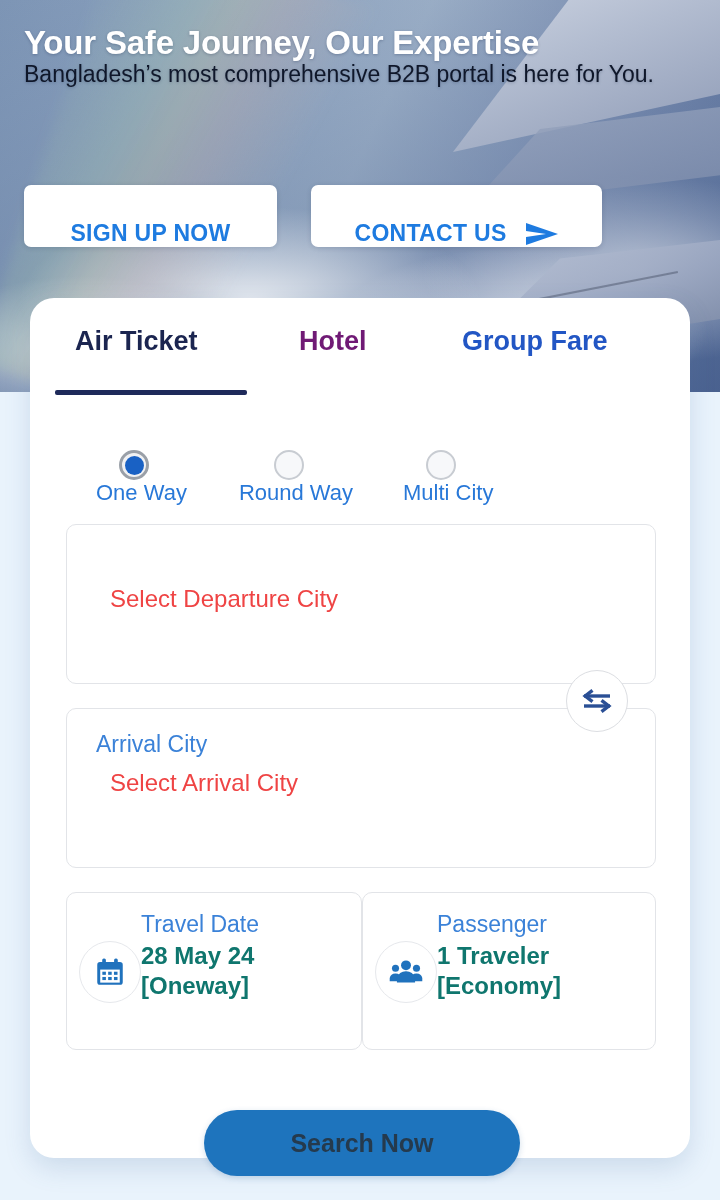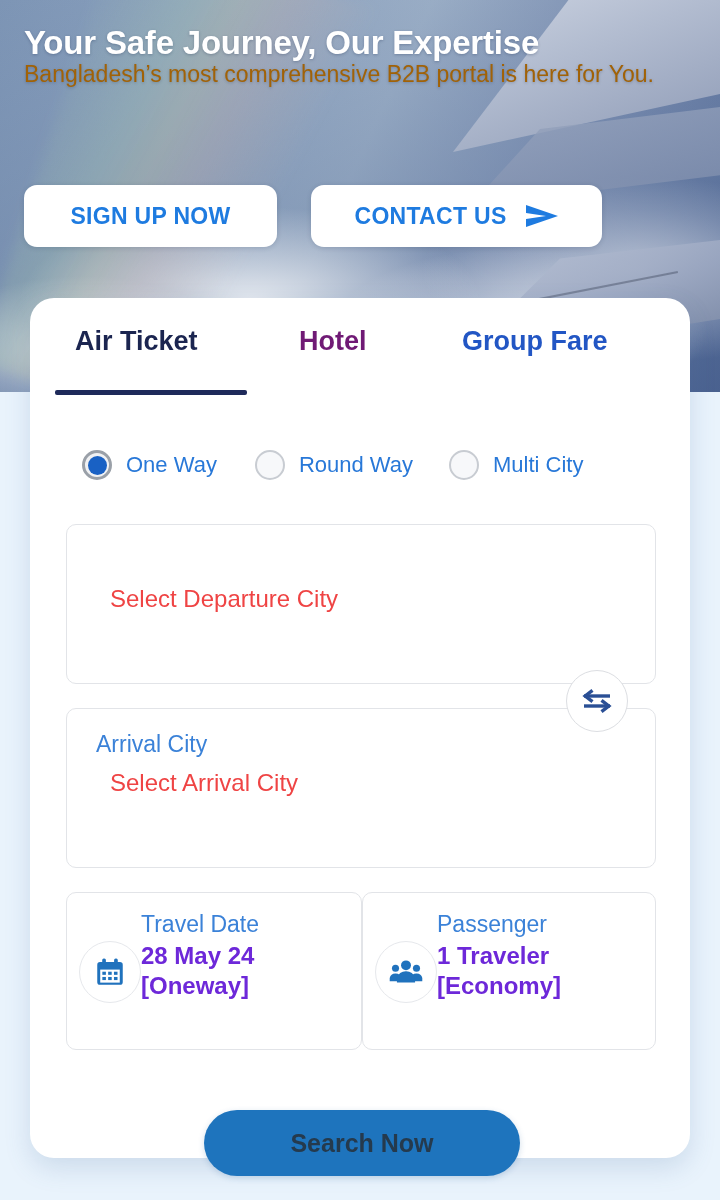--- a/index.html
+++ b/index.html
@@ -62,27 +62,27 @@
     background:rgba(40,50,70,0.35); transform:rotate(-11deg);
   }
 
   .hero-title {
     position:absolute; left:24px; top:24px; width:640px;
     color:#ffffff; font-size:33px; font-weight:bold; letter-spacing:-0.2px;
     text-shadow:0 1px 3px rgba(30,45,80,0.30);
   }
   .hero-sub {
     position:absolute; left:24px; top:58px; width:660px;
-    color:#a16207; font-size:23px; font-weight:normal; line-height:1.42;
+    color:#0f172a; font-size:23px; font-weight:normal; line-height:1.42;
     text-shadow:0 1px 3px rgba(30,45,80,0.28);
   }
   .hero-btns { position:absolute; left:24px; top:185px; display:flex; gap:34px; }
   .hero-btn {
-    background:#ffffff; border:none; border-radius:13px;
-    height:62px; display:flex; align-items:center; justify-content:center;
+    background:#ffffff; border:none; border-radius:7px;
+    height:62px; display:flex; align-items:flex-end; justify-content:center;
     gap:18px; cursor:pointer;
     box-shadow:0 1px 5px rgba(20,35,70,0.16);
   }
   .hero-btn span {
     color:#1e7be0; font-size:23px; font-weight:bold; letter-spacing:0.3px;
   }
   #signup-btn { width:253px; }
   #contact-btn { width:291px; }
   .send-icon { width:34px; height:26px; display:block; }
 
@@ -102,21 +102,21 @@
   #tab-air-ticket { left:36px; color:#1b2550; }
   #tab-hotel      { left:260px; color:#701a75; }
   #tab-group-fare { left:423px; color:#2256c4; }
   .tab-underline {
     position:absolute; left:16px; top:92px; width:192px; height:5px;
     background:#1e2a5a; border-radius:2px;
   }
 
   
   .radios { position:absolute; left:52px; top:152px; display:flex; align-items:center; }
-  .radio-opt { display:flex; align-items:center; cursor:pointer; }
+  .radio-opt { display:flex; align-items:center; cursor:pointer;flex-direction:column; }
   #radio-one-way   { margin-right:38px; }
   #radio-round-way { margin-right:36px; }
   .radio-dot {
     width:30px; height:30px; border-radius:50%;
     border:2px solid #c8ccd2; background:#f7f8fa; flex:none;
     display:flex; align-items:center; justify-content:center;
   }
   .radio-opt.on .radio-dot { border:3px solid #9aa0a8; background:#f0f1f3; }
   .radio-opt.on .radio-dot::after {
     content:""; width:19px; height:19px; border-radius:50%; background:#1961c4;
@@ -158,21 +158,21 @@
     font-size:23px; color:#3b82d8; font-weight:normal; white-space:nowrap;
   }
   .half-icon {
     position:absolute; left:12px; top:48px; width:62px; height:62px;
     border-radius:50%; border:1px solid #e6e8ec; background:#fff;
     display:flex; align-items:center; justify-content:center;
   }
   .half-icon svg { width:34px; height:34px; display:block; }
   .half-value {
     position:absolute; left:74px; top:48px; width:215px;
-    font-size:24px; color:#6d28d9; font-weight:bold; line-height:1.27;
+    font-size:24px; color:#0f766e; font-weight:bold; line-height:1.27;
   }
 
   .search-btn {
     position:absolute; left:174px; top:812px; width:316px; height:66px;
     background:#1e74bd; border:none; border-radius:33px; cursor:pointer;
     color:#253a4d; font-size:25px; font-weight:bold;
     font-family:"Liberation Sans", sans-serif;
     box-shadow:0 2px 6px rgba(30,90,150,0.20);
   }
 </style>

